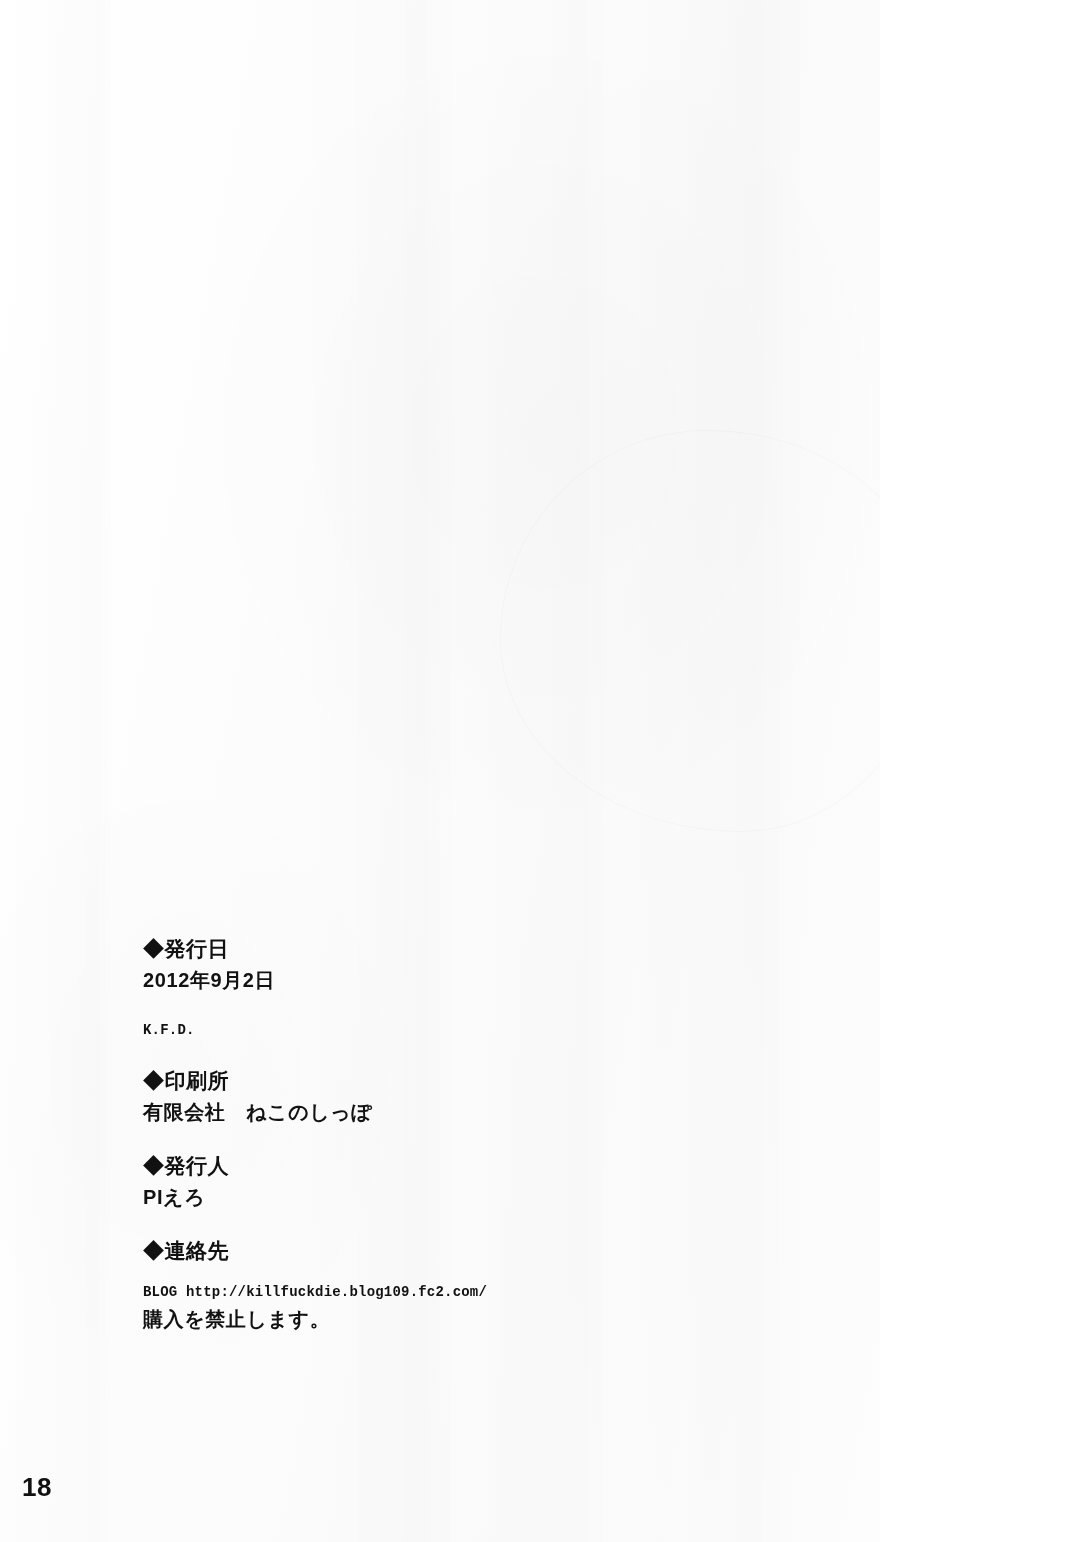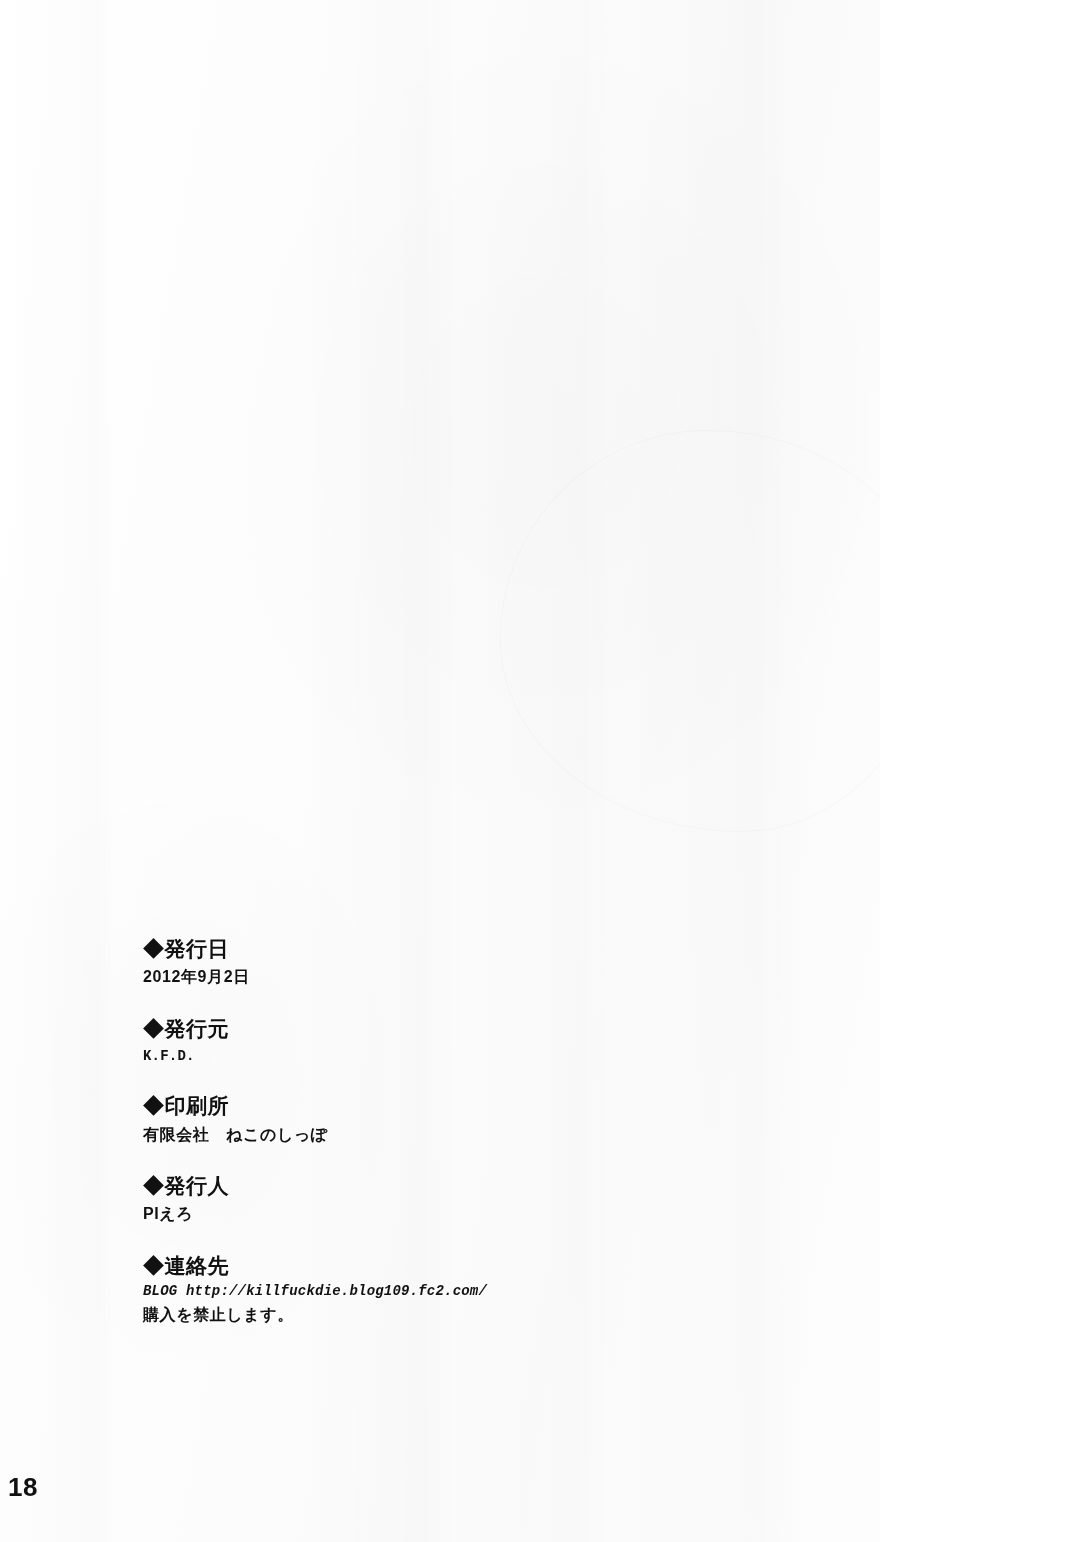--- a/index.html
+++ b/index.html
@@ -71,42 +71,42 @@
     font-weight: bold;
     font-size: 21px;
     line-height: 1.35;
     letter-spacing: 0.5px;
     color: #111;
     white-space: nowrap;
   }
   .value-jp {
     font-family: "Liberation Sans", sans-serif;
     font-weight: bold;
-    font-size: 16px;
+    font-size: 20px;
     line-height: 1.4;
     letter-spacing: 0.6px;
     color: #121212;
     margin-top: 3px;
     white-space: nowrap;
   }
   .value-mono {
     font-family: "Liberation Mono", "DejaVu Sans Mono", monospace;
     font-weight: bold;
     font-size: 14px;
     line-height: 1.45;
     letter-spacing: 0.2px;
     color: #121212;
     margin-top: 3px;
     white-space: nowrap;
   }
-  .value-mono.tight { margin-top: 1px; font-style: italic; }
+  .value-mono.tight { margin-top: 16px; }
 
   .page-number {
     position: absolute;
-    left: 8px;
+    left: 22px;
     top: 1472px;
     font-family: "Liberation Sans", sans-serif;
     font-weight: bold;
     font-size: 26px;
     color: #111;
     letter-spacing: 0.5px;
     text-align: center;
   }
 </style>
 </head>
@@ -118,21 +118,20 @@
   <div class="ghost-shape"></div>
 
   <div class="colophon">
 
     <div class="block">
       <div class="heading">◆発行日</div>
       <div class="value-jp">2012年9月2日</div>
     </div>
 
     <div class="block">
-      <div class="heading">◆発行元</div>
       <div class="value-mono">K.F.D.</div>
     </div>
 
     <div class="block">
       <div class="heading">◆印刷所</div>
       <div class="value-jp">有限会社　ねこのしっぽ</div>
     </div>
 
     <div class="block">
       <div class="heading">◆発行人</div>

